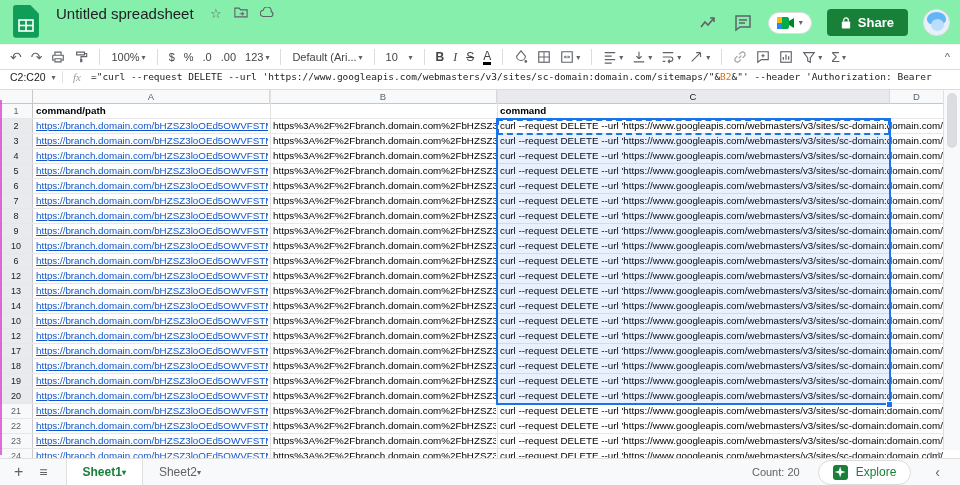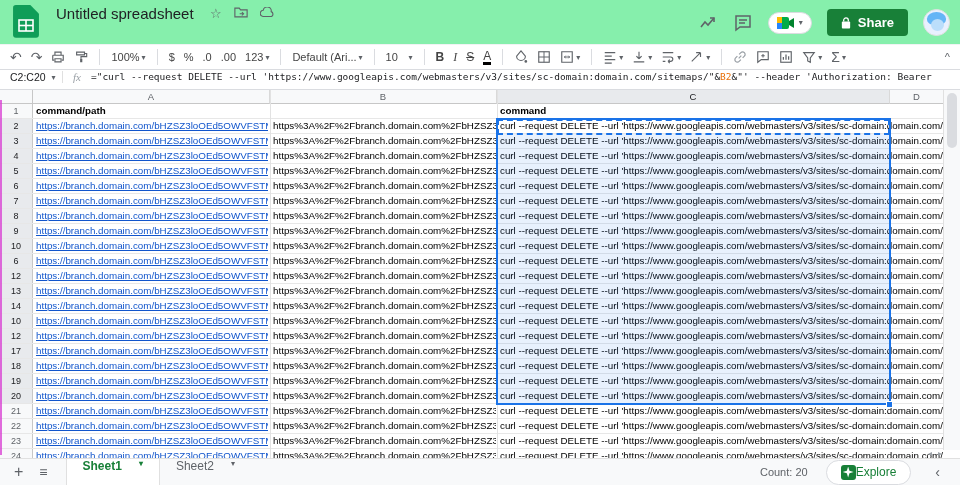--- a/index.html
+++ b/index.html
@@ -85,27 +85,27 @@
 
   
   #artifact-left { position:absolute; left:0; top:100px; bottom:30px; width:2px; background:#d83bd2; opacity:.75; }
   #artifact-corner { position:absolute; right:8px; bottom:0; width:7px; height:5px; background:#e53935; opacity:.85; }
 
   
   #bottombar { position:absolute; left:0; right:0; bottom:0; height:27px; background:#f8f9fa;
     border-top:1px solid #e0e0e0; display:flex; align-items:center; font-size:12px; color:#5f6368; }
   #add-sheet { font-size:16px; margin-left:14px; cursor:pointer; }
   #all-sheets { font-size:14px; margin-left:16px; cursor:pointer; }
-  .sheet-tab { display:flex; gap:17px; padding:0 16px; height:100%; cursor:pointer; }
+  .sheet-tab { display:flex; align-items:center; gap:0; padding:0 16px; height:100%; cursor:pointer; }
   .sheet-tab.active { background:#fff; border-left:1px solid #e0e0e0; border-right:1px solid #e0e0e0;
     color:#188038; font-weight:bold; margin-left:18px; }
   .sheet-tab .caret { font-size:8px; }
   #bb-right { margin-left:auto; display:flex; align-items:center; gap:18px; padding-right:14px; }
   #count-label { font-size:11px; color:#5f6368; }
-  #explore-btn { display:flex; align-items:center; gap:0; background:#fff; border:1px solid #dadce0;
+  #explore-btn { display:flex; align-items:center; gap:8px; background:#fff; border:1px solid #dadce0;
     border-radius:16px; padding:4px 14px; cursor:pointer; }
   #explore-icon { width:15px; height:15px; background:#188038; border-radius:3px; position:relative; }
   #explore-icon::after { content:""; position:absolute; inset:2px; background:#fff;
     clip-path:polygon(50% 0,62% 38%,100% 50%,62% 62%,50% 100%,38% 62%,0 50%,38% 38%); }
   #explore-label { color:#188038; font-size:12px; }
   #panel-collapse { font-size:14px; color:#5f6368; padding:0 6px; cursor:pointer; }
 </style>
 </head>
 <body>
 

